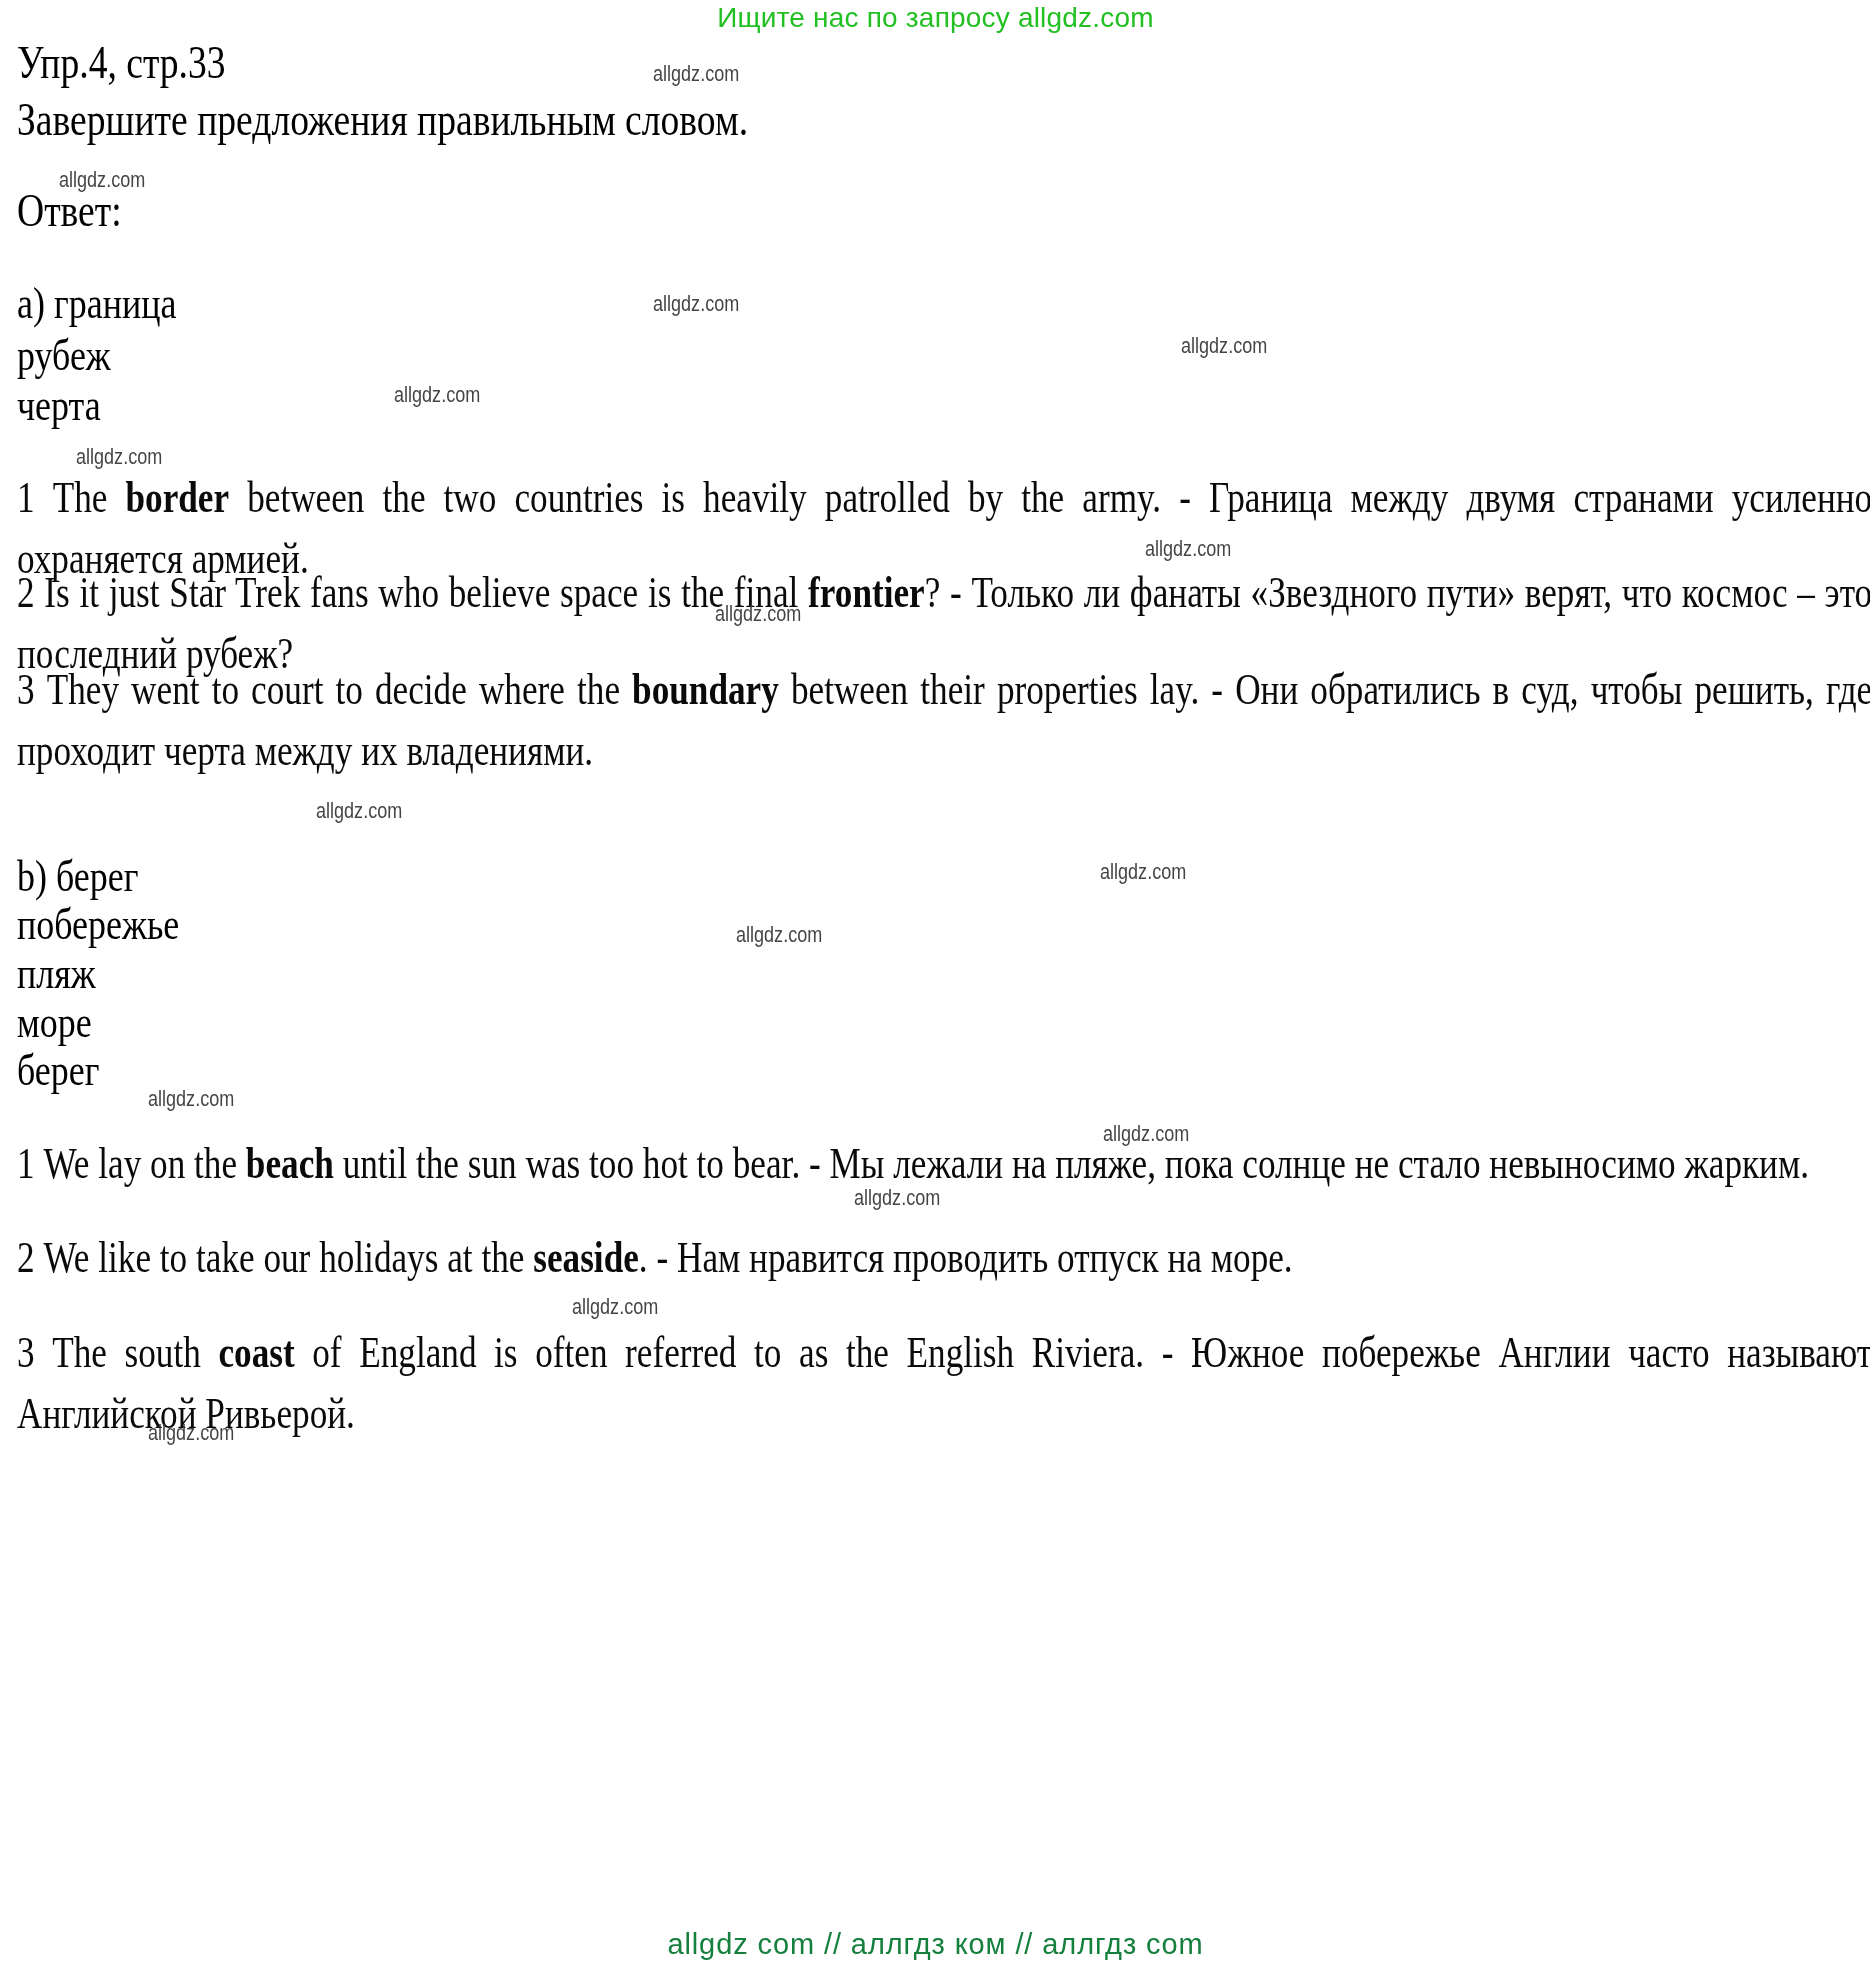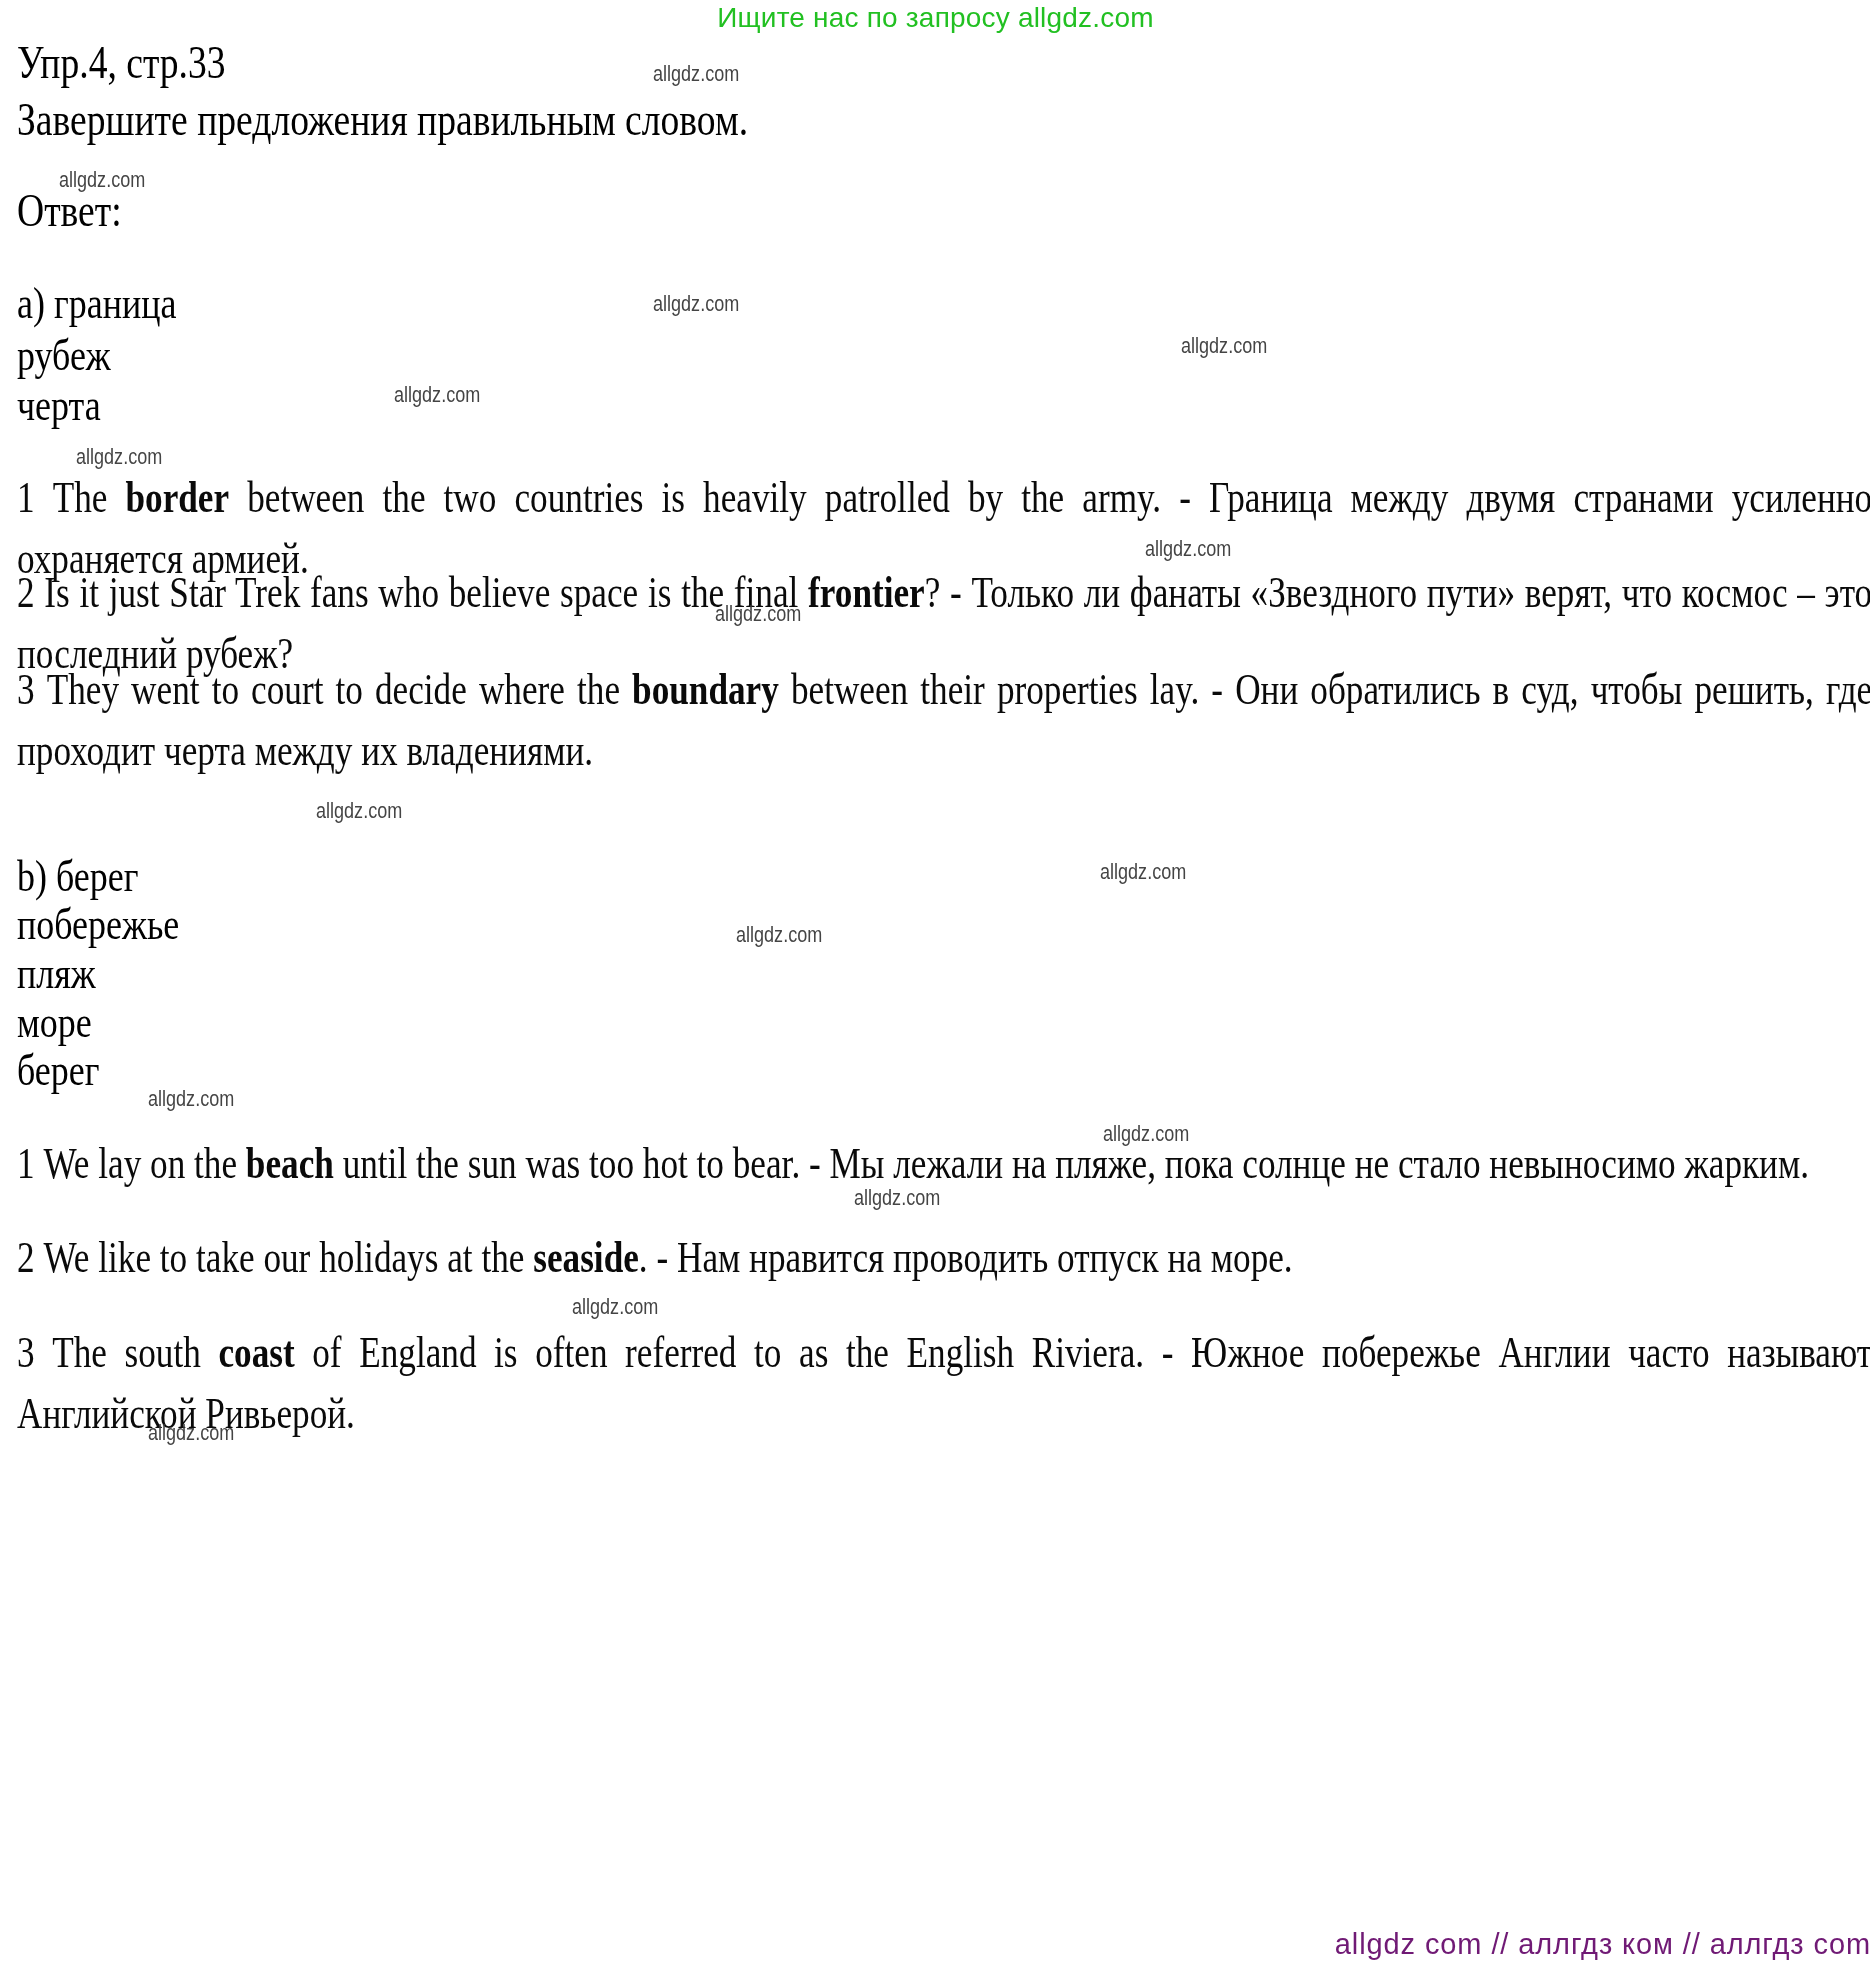--- a/index.html
+++ b/index.html
@@ -170,16 +170,16 @@
       <div class="wm" style="left: 316px; top: 798px;">allgdz.com</div>
       <div class="wm" style="left: 1100px; top: 859px;">allgdz.com</div>
       <div class="wm" style="left: 736px; top: 922px;">allgdz.com</div>
       <div class="wm" style="left: 148px; top: 1086px;">allgdz.com</div>
       <div class="wm" style="left: 1103px; top: 1121px;">allgdz.com</div>
       <div class="wm" style="left: 854px; top: 1185px;">allgdz.com</div>
       <div class="wm" style="left: 572px; top: 1294px;">allgdz.com</div>
       <div class="wm" style="left: 148px; top: 1420px;">allgdz.com</div>
     </div>
 
-  <div class="footer" style="color: #701a75; text-align: right;">allgdz com  //  аллгдз ком  //  аллгдз com</div>
+  <div class="footer" style="color: #15803d;">allgdz com  //  аллгдз ком  //  аллгдз com</div>
 
 </div>
 
 
 </body></html>

